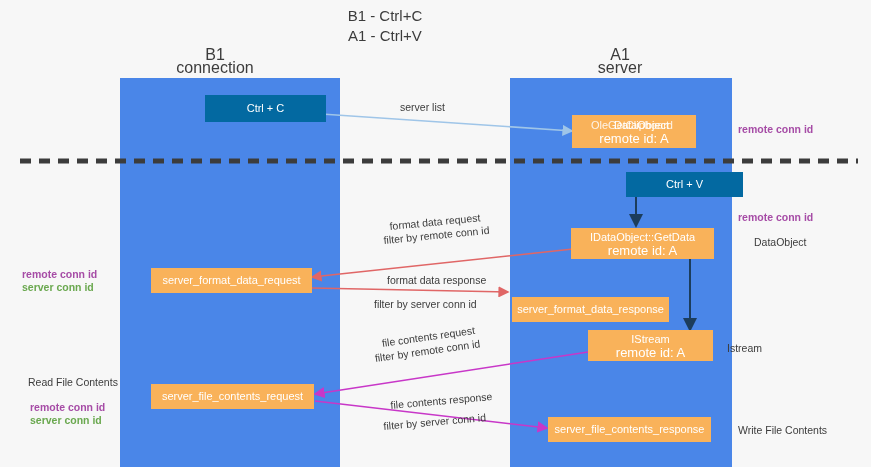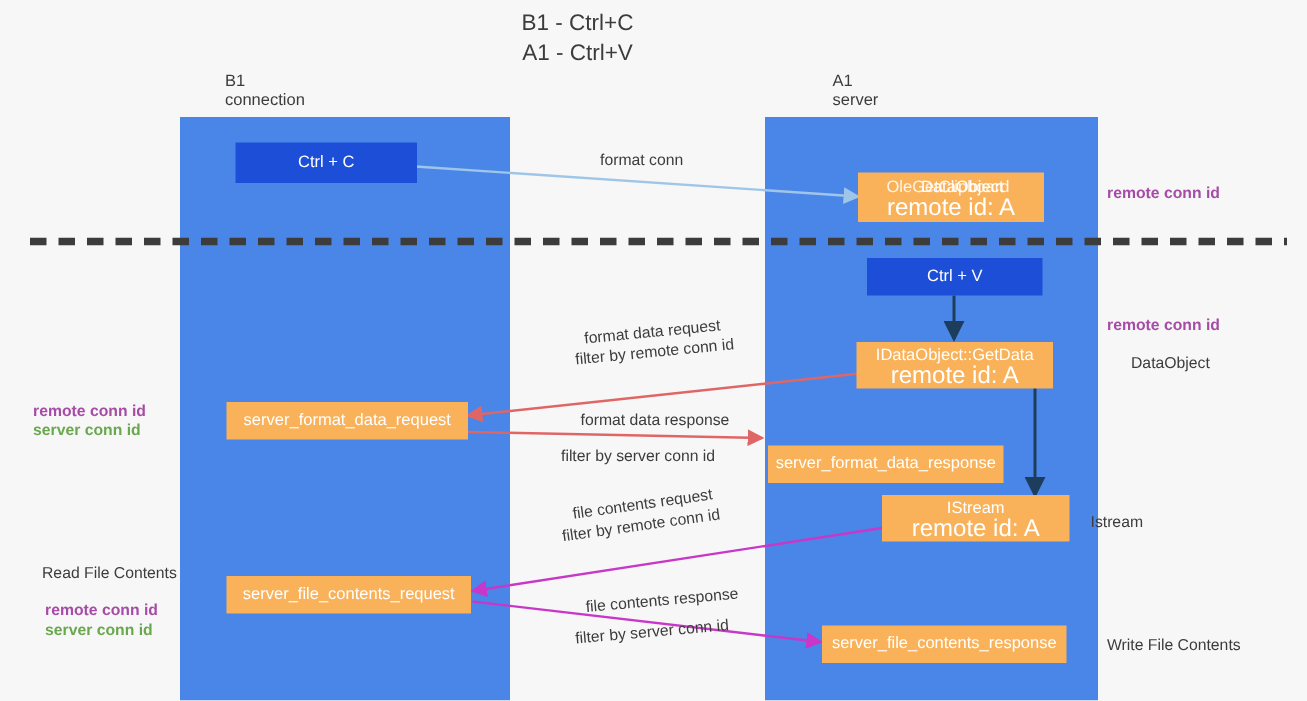--- a/index.html
+++ b/index.html
@@ -7,31 +7,31 @@
     width:871px;height:467px;
     background:#f7f7f7;
     font-family:"Liberation Sans", sans-serif;
     overflow:hidden;
     position:relative;
   }
   #stage{position:absolute;left:0;top:0;width:871px;height:467px;}
   svg#wires{position:absolute;left:0;top:0;width:871px;height:467px;pointer-events:none;}
 
   .lane{position:absolute;background:#4a86e8;}
-  .lane-head{position:absolute;text-align:left;color:#3c3c3c;font-size:11px;line-height:13px;}
+  .lane-head{position:absolute;text-align:center;color:#3c3c3c;font-size:16px;line-height:13px;}
 
   .title{position:absolute;left:0;top:6px;width:770px;text-align:center;
          font-size:15px;line-height:20px;color:#3c3c3c;}
 
   .box{position:absolute;box-sizing:border-box;display:flex;flex-direction:column;
        align-items:center;justify-content:center;color:#ffffff;font-size:11px;
        line-height:13px;text-align:center;}
-  .box.green{background:#1d4ed8;}
+  .box.green{background:#0369a1;margin-left:48px;}
   .box.orange{background:#f9b25a;}
-  .box .l2{font-size:16px;line-height:13px;}
+  .box .l2{font-size:13px;line-height:13px;}
 
   .lbl{position:absolute;font-size:10.5px;line-height:13px;color:#3c3c3c;white-space:nowrap;}
   .lbl.purple{color:#a64ca6;font-weight:bold;}
   .lbl.blk{color:#3c3c3c;}
   .lbl.rot{transform-origin:left top;}
 
   .stackbox{position:absolute;font-size:10.5px;line-height:13px;white-space:nowrap;}
   .stackbox .purple{color:#a64ca6;font-weight:bold;}
   .stackbox .green{color:#6aa84f;font-weight:bold;}
 
@@ -101,21 +101,21 @@
       <span class="ghost" style="left:-8px;top:0;">OleGetClipboard</span>
       <span>DataObject</span>
     </div>
     <div class="l2">remote id: A</div>
   </div>
 
   <div class="box green" style="left:578px;top:172px;width:117px;height:25px;text-align:right;">
     <div>Ctrl + V</div>
   </div>
 
-  <div class="box orange" style="left:571px;top:228px;width:131px;height:31px;">
+  <div class="box orange" style="left:571px;top:228px;width:143px;height:31px;">
     <div>IDataObject::GetData</div>
     <div class="l2">remote id: A</div>
   </div>
 
   <div class="box orange" style="left:151px;top:268px;width:161px;height:25px;">
     <div>server_format_data_request</div>
   </div>
 
   <div class="box orange" style="left:512px;top:297px;width:157px;height:25px;">
     <div>server_format_data_response</div>
@@ -127,21 +127,21 @@
   </div>
 
   <div class="box orange" style="left:548px;top:417px;width:163px;height:25px;">
     <div>server_file_contents_response</div>
   </div>
 
   <div class="box orange" style="left:151px;top:384px;width:163px;height:25px;">
     <div>server_file_contents_request</div>
   </div>
 
-  <div class="lbl blk" style="left:400px;top:101px;">format conn</div>
+  <div class="lbl blk" style="left:400px;top:101px;">server list</div>
 
   <div class="lbl blk rot" style="left:389px;top:220px;transform:rotate(-5.5deg);">format data request</div>
   <div class="lbl rot" style="left:383px;top:234px;transform:rotate(-5.5deg);">
     <span class="blk">filter by </span><span class="purple">remote conn id</span>
   </div>
 
   <div class="lbl blk" style="left:387px;top:274px;">format data response</div>
   <div class="lbl" style="left:374px;top:298px;">
     <span class="blk">filter by </span><span class="purple">server conn id</span>
   </div>

